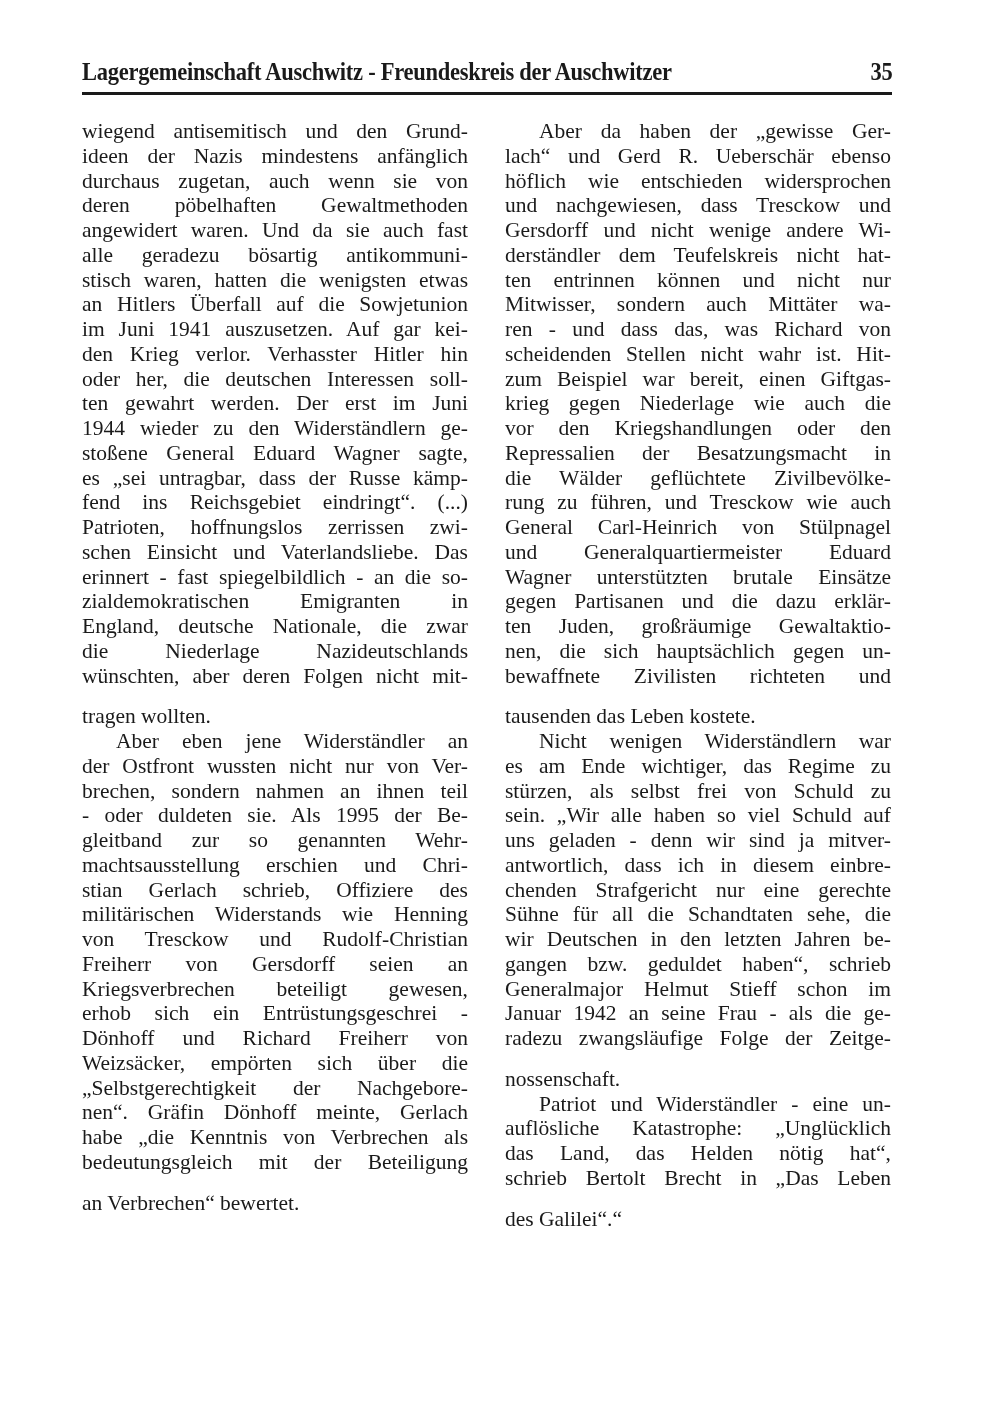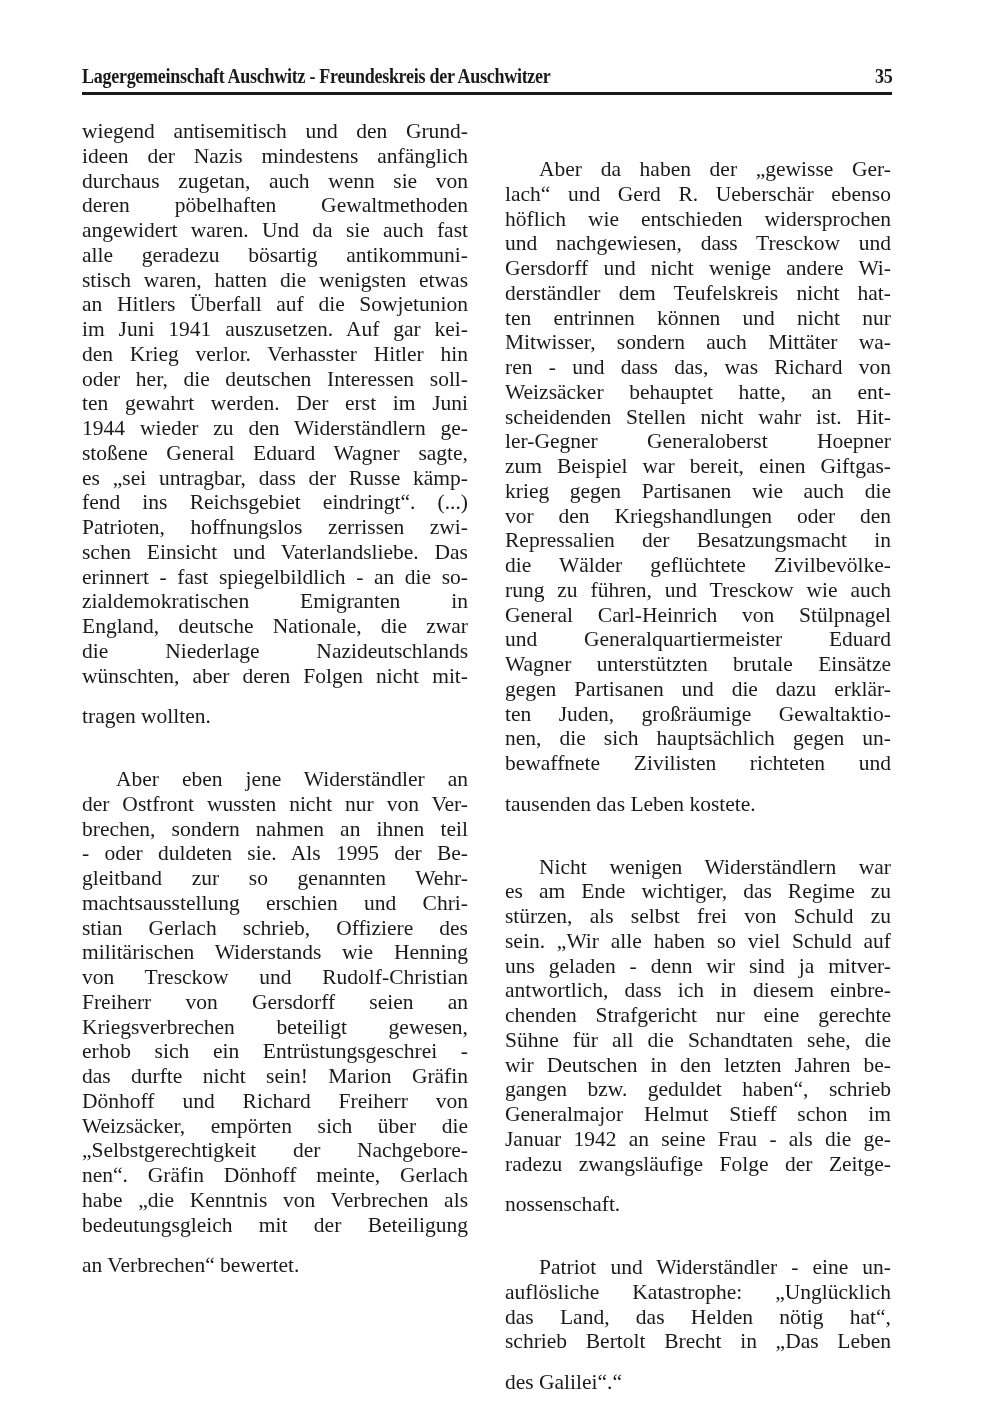--- a/index.html
+++ b/index.html
@@ -1,39 +1,39 @@
 <!DOCTYPE html>
 <html><head>
 <meta charset="utf-8">
 <style>
   html, body { margin: 0; padding: 0; background: #ffffff; }
   body { width: 1000px; height: 1416px; position: relative; overflow: hidden; color: #1a1a1a; }
   .page { position: absolute; left: 0; top: 0; width: 1000px; height: 1416px; background: #fff; }
   .header {
     position: absolute; left: 82px; top: 58px; width: 810px; height: 30px;
     font-family: "Liberation Serif", "DejaVu Serif", serif; font-weight: bold;
-    font-size: 20px; letter-spacing: -0.3px;
-    display: flex; justify-content: space-between; align-items: flex-end;
+    font-size: 25px; letter-spacing: -0.3px;
+    display: flex; justify-content: space-between; 
   }
   .header .title { transform: scaleX(0.9); transform-origin: left bottom; white-space: nowrap; }
   .header .pagenum { transform: scaleX(0.9); transform-origin: right bottom; }
   .rule { position: absolute; left: 82px; top: 92px; width: 810px; height: 3px; background: #1a1a1a; }
   .col {
     position: absolute; top: 119px; width: 386px;
     font-family: "Liberation Serif", "DejaVu Serif", serif; font-size: 21.5px;
     line-height: 24.75px;
   }
   .col.left { left: 82px; }
   .col.right { left: 505px; }
   .line {
     display: block; height: 24.75px; white-space: nowrap;
     text-align: justify; text-align-last: justify; overflow: visible;
   }
   .line.last { text-align-last: left; margin-top: 16px; }
-  .line.indent { padding-left: 34px; margin-top: 38px; }
+  .line.indent { padding-left: 34px; }
 </style>
 </head>
 <body>
 
 <div class="page">
   <div class="header">
     <span class="title">Lagergemeinschaft Auschwitz - Freundeskreis der Auschwitzer</span>
     <span class="pagenum">35</span>
   </div>
   <div class="rule"></div>
@@ -68,44 +68,41 @@
       <span class="line">brechen, sondern nahmen an ihnen teil</span>
       <span class="line">- oder duldeten sie. Als 1995 der Be-</span>
       <span class="line">gleitband zur so genannten Wehr-</span>
       <span class="line">machtsausstellung erschien und Chri-</span>
       <span class="line">stian Gerlach schrieb, Offiziere des</span>
       <span class="line">militärischen Widerstands wie Henning</span>
       <span class="line">von Tresckow und Rudolf-Christian</span>
       <span class="line">Freiherr von Gersdorff seien an</span>
       <span class="line">Kriegsverbrechen beteiligt gewesen,</span>
       <span class="line">erhob sich ein Entrüstungsgeschrei -</span>
-      <span class="line">das durfte nicht sein! Marion Gräfin</span>
       <span class="line">Dönhoff und Richard Freiherr von</span>
       <span class="line">Weizsäcker, empörten sich  über die</span>
       <span class="line">„Selbstgerechtigkeit der Nachgebore-</span>
       <span class="line">nen“. Gräfin Dönhoff meinte, Gerlach</span>
       <span class="line">habe „die Kenntnis von Verbrechen als</span>
       <span class="line">bedeutungsgleich mit der Beteiligung</span>
       <span class="line last">an Verbrechen“ bewertet.</span>
     </div>
   <div class="col right" id="col-1">
       <span class="line indent">Aber da haben der „gewisse Ger-</span>
       <span class="line">lach“ und Gerd R. Ueberschär ebenso</span>
       <span class="line">höflich wie entschieden widersprochen</span>
       <span class="line">und nachgewiesen, dass Tresckow und</span>
       <span class="line">Gersdorff und nicht wenige andere Wi-</span>
       <span class="line">derständler dem Teufelskreis nicht hat-</span>
       <span class="line">ten entrinnen können und nicht nur</span>
       <span class="line">Mitwisser, sondern auch Mittäter wa-</span>
       <span class="line">ren - und dass das, was Richard von</span>
-      <span class="line">Weizsäcker behauptet hatte, an ent-</span>
       <span class="line">scheidenden Stellen nicht wahr ist. Hit-</span>
-      <span class="line">ler-Gegner Generaloberst Hoepner</span>
       <span class="line">zum Beispiel war bereit, einen Giftgas-</span>
-      <span class="line">krieg gegen Partisanen wie auch die</span>
+      <span class="line">krieg gegen Niederlage wie auch die</span>
       <span class="line">vor den Kriegshandlungen oder den</span>
       <span class="line">Repressalien der Besatzungsmacht in</span>
       <span class="line">die Wälder geflüchtete Zivilbevölke-</span>
       <span class="line">rung zu führen, und Tresckow wie auch</span>
       <span class="line">General Carl-Heinrich von Stülpnagel</span>
       <span class="line">und Generalquartiermeister Eduard</span>
       <span class="line">Wagner unterstützten brutale Einsätze</span>
       <span class="line">gegen Partisanen und die dazu erklär-</span>
       <span class="line">ten Juden, großräumige Gewaltaktio-</span>
       <span class="line">nen, die sich hauptsächlich gegen un-</span>

